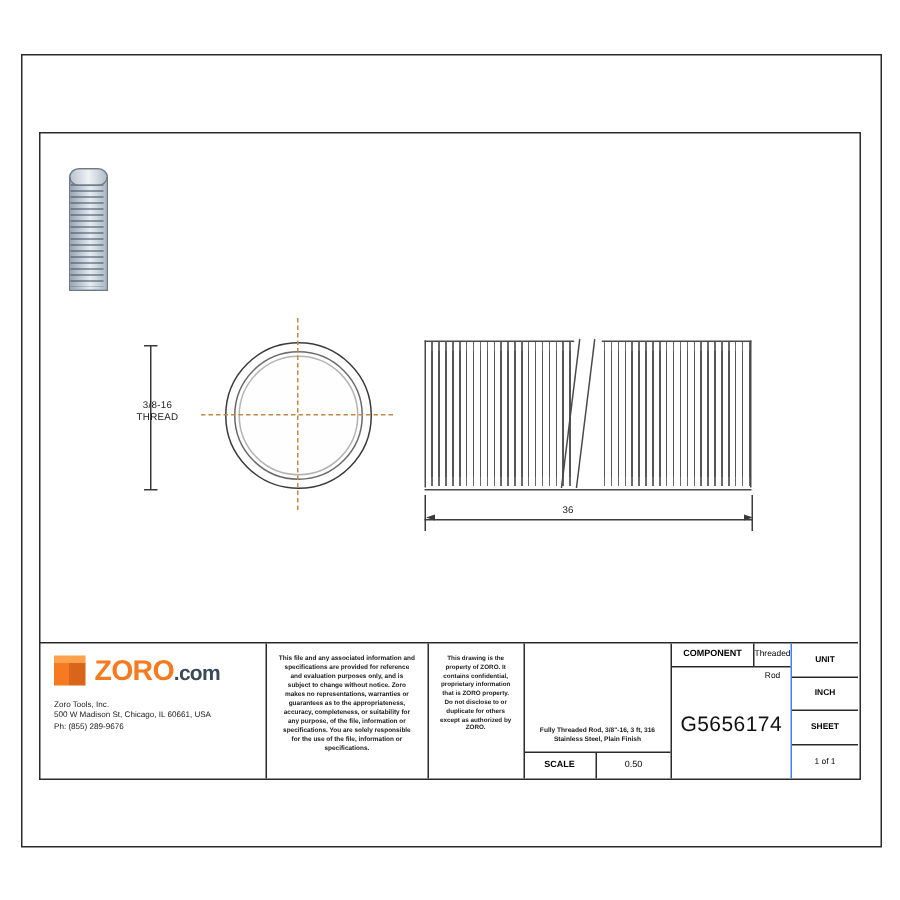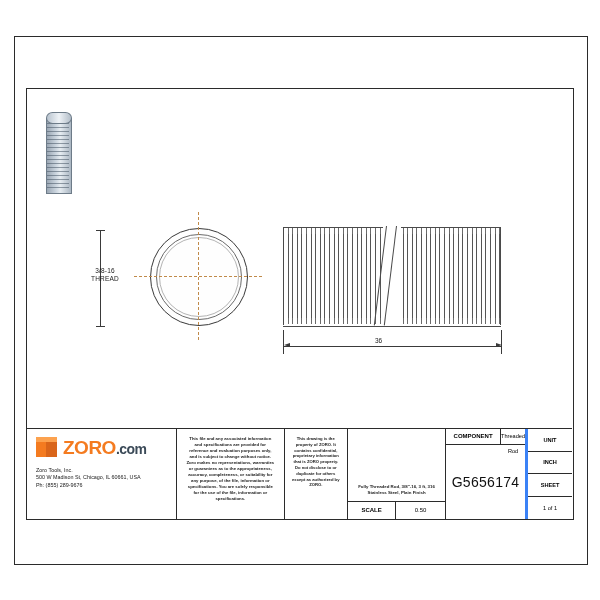--- a/index.html
+++ b/index.html
@@ -362,21 +362,21 @@
   }
   .tb-right {
     flex: 1;
     border-right: none;
     display: flex;
   }
   .tb-comp {
     flex: 1;
     display: flex;
     flex-direction: column;
-    border-right: 3px solid #3b82f6;
+    border-right: 1px solid #3b82f6;
   }
   .comp-head {
     height: 15px;
     display: flex;
     border-bottom: 1px solid #2b2b2b;
   }
   .comp-head .lbl {
     width: 54px;
     font-size: 6px;
     font-weight: bold;

